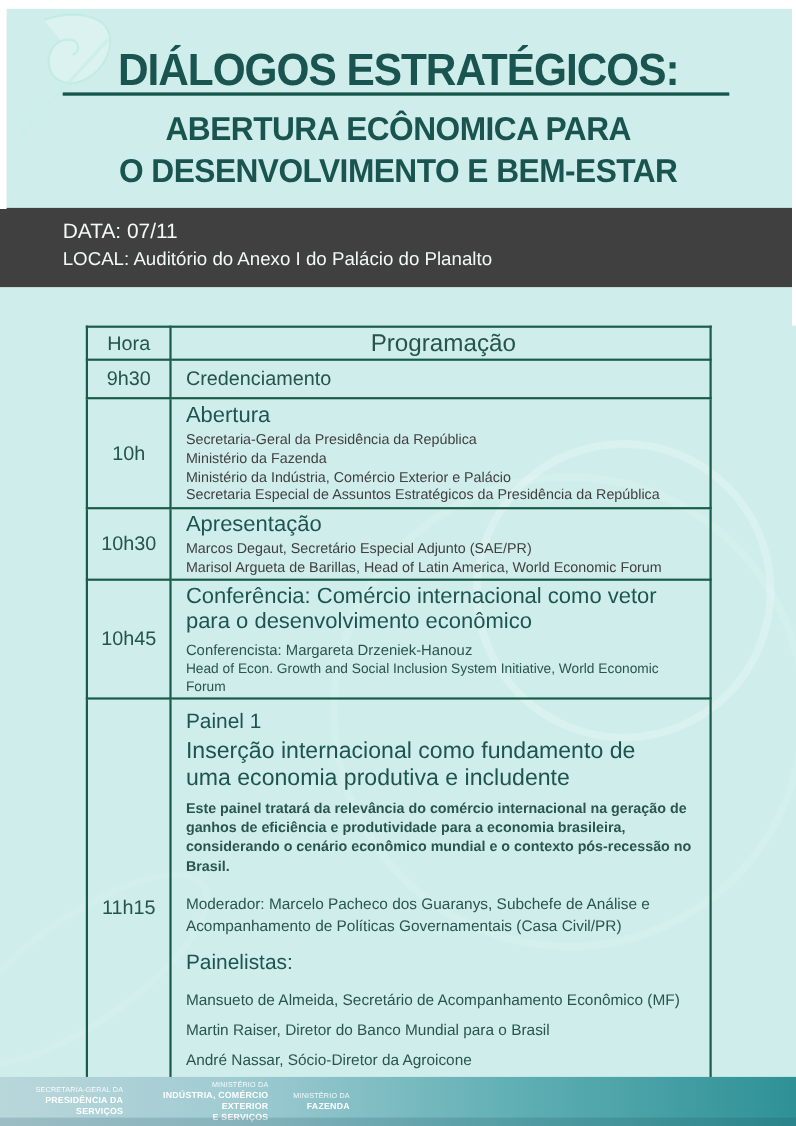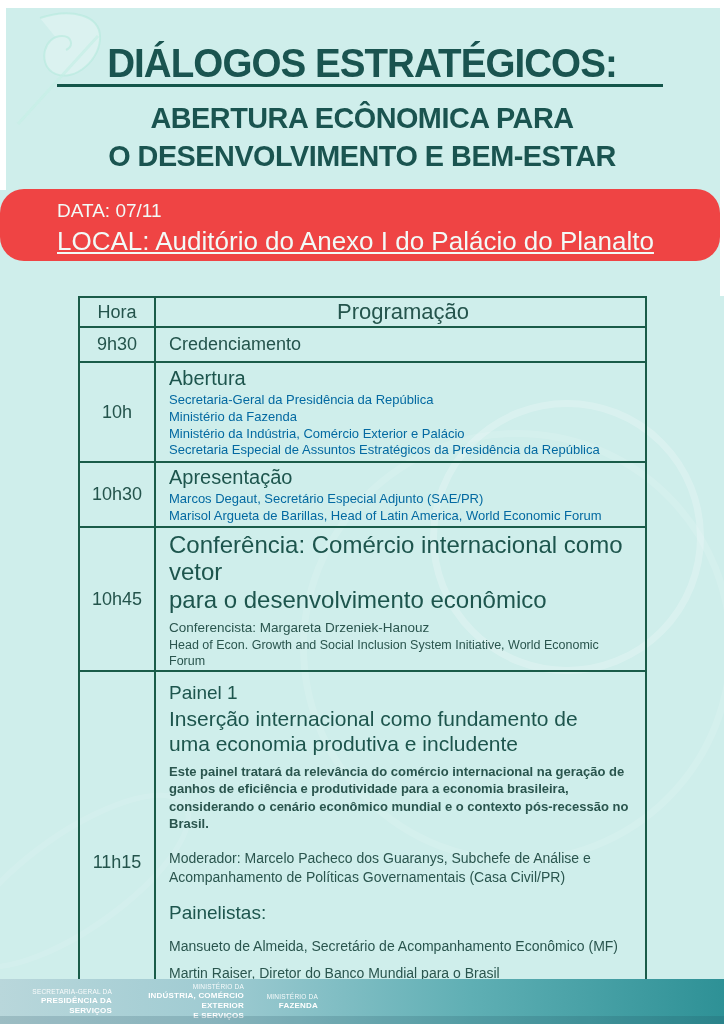--- a/index.html
+++ b/index.html
@@ -23,38 +23,38 @@
   .title{position:absolute;top:40px;left:0;width:724px;text-align:center;
          font-size:41px;font-weight:bold;color:#1a5450;letter-spacing:-1px;
          transform:scaleX(.94);}
   .title-rule{position:absolute;top:84px;left:57px;width:606px;height:3px;background:#14564a;}
   .sub1{position:absolute;top:101px;left:0;width:724px;text-align:center;
         font-size:30px;font-weight:bold;color:#1a5450;letter-spacing:-.5px;transform:scaleX(.96);}
   .sub2{position:absolute;top:139px;left:0;width:724px;text-align:center;
         font-size:30px;font-weight:bold;color:#1a5450;letter-spacing:-.5px;transform:scaleX(.96);}
 
   
-  .banner{position:absolute;top:189px;left:0;width:720px;height:72px;background:#ef4444;z-index:3;border-radius:24px;}
+  .banner{position:absolute;top:189px;left:0;width:720px;height:72px;background:#404040;z-index:3;}
   .banner .line1{position:absolute;top:11px;left:57px;font-size:19px;color:#f2faf7;}
-  .banner .line2{position:absolute;top:37px;left:57px;font-size:26px;color:#f2faf7;text-decoration:underline;}
+  .banner .line2{position:absolute;top:37px;left:57px;font-size:17px;color:#f2faf7;}
 
   
   table.sched{position:absolute;top:296px;left:78px;border-collapse:collapse;z-index:2;
               table-layout:fixed;width:569px;}
   table.sched td{border:2px solid #1a5c49;vertical-align:middle;color:#24544c;}
   td.timecol{width:72px;text-align:center;font-size:18px;color:#20504a;}
   td.progcol{padding-left:13px;padding-right:8px;}
   .hd{font-size:22px;color:#1b4f47;}
   td.hd-time{text-align:center;}
   td.hd-prog{text-align:center;}
   .row-simple{font-size:18px;}
   .sec-title{font-size:20px;color:#1d554d;margin:2px 0 2px 0;}
-  .sub-line{font-size:13px;line-height:1.3;color:#0369a1;}
+  .sub-line{font-size:13px;line-height:1.3;color:#404040;}
   .pre{white-space:pre-line;}
-  .conf-title{font-size:24px;line-height:1.15;color:#1d554d;margin:2px 0 5px 0;}
+  .conf-title{font-size:20px;line-height:1.15;color:#1d554d;margin:2px 0 5px 0;}
   .conf-sub1{font-size:13.5px;color:#2a554e;line-height:1.35;}
   .conf-sub2{font-size:12.5px;color:#2a554e;line-height:1.3;}
   .panel-label{font-size:19px;color:#1d554d;margin:4px 0 2px 0;}
   .panel-title{font-size:21px;line-height:1.2;color:#1d554d;margin:0 0 6px 0;}
   .panel-desc{font-size:13px;line-height:1.35;color:#2a554e;margin:0 0 16px 0;font-weight:bold;}
   .panel-mod{font-size:14px;line-height:1.4;color:#2a554e;margin:0 0 14px 0;}
   .panelists-label{font-size:19px;color:#1d554d;margin:0 0 14px 0;}
   .panelist{font-size:14px;color:#2a554e;margin:0 0 11px 0;}
   td.cell-top{vertical-align:top;padding-top:6px;padding-bottom:6px;}
 

